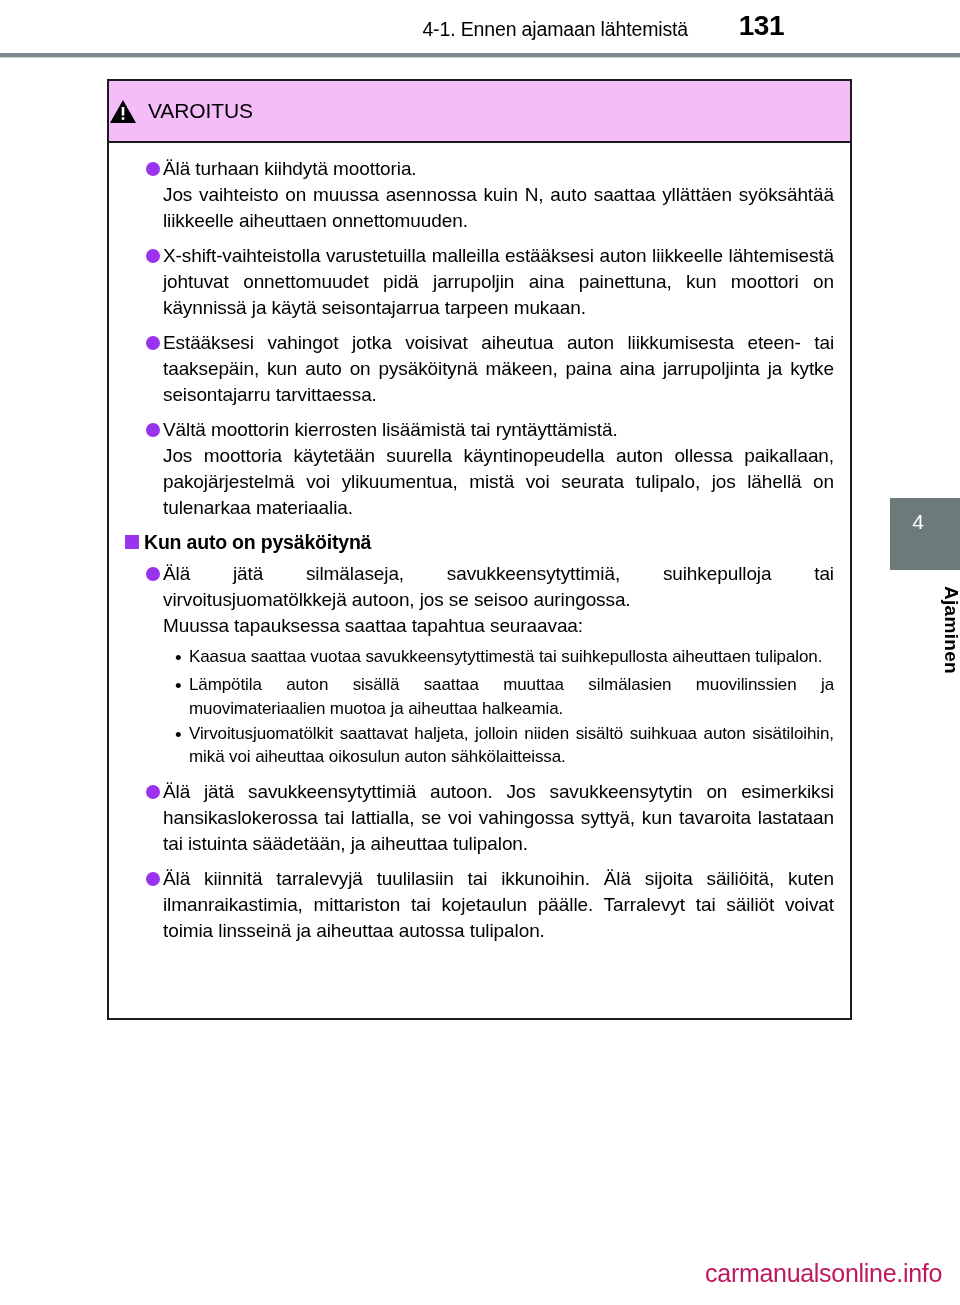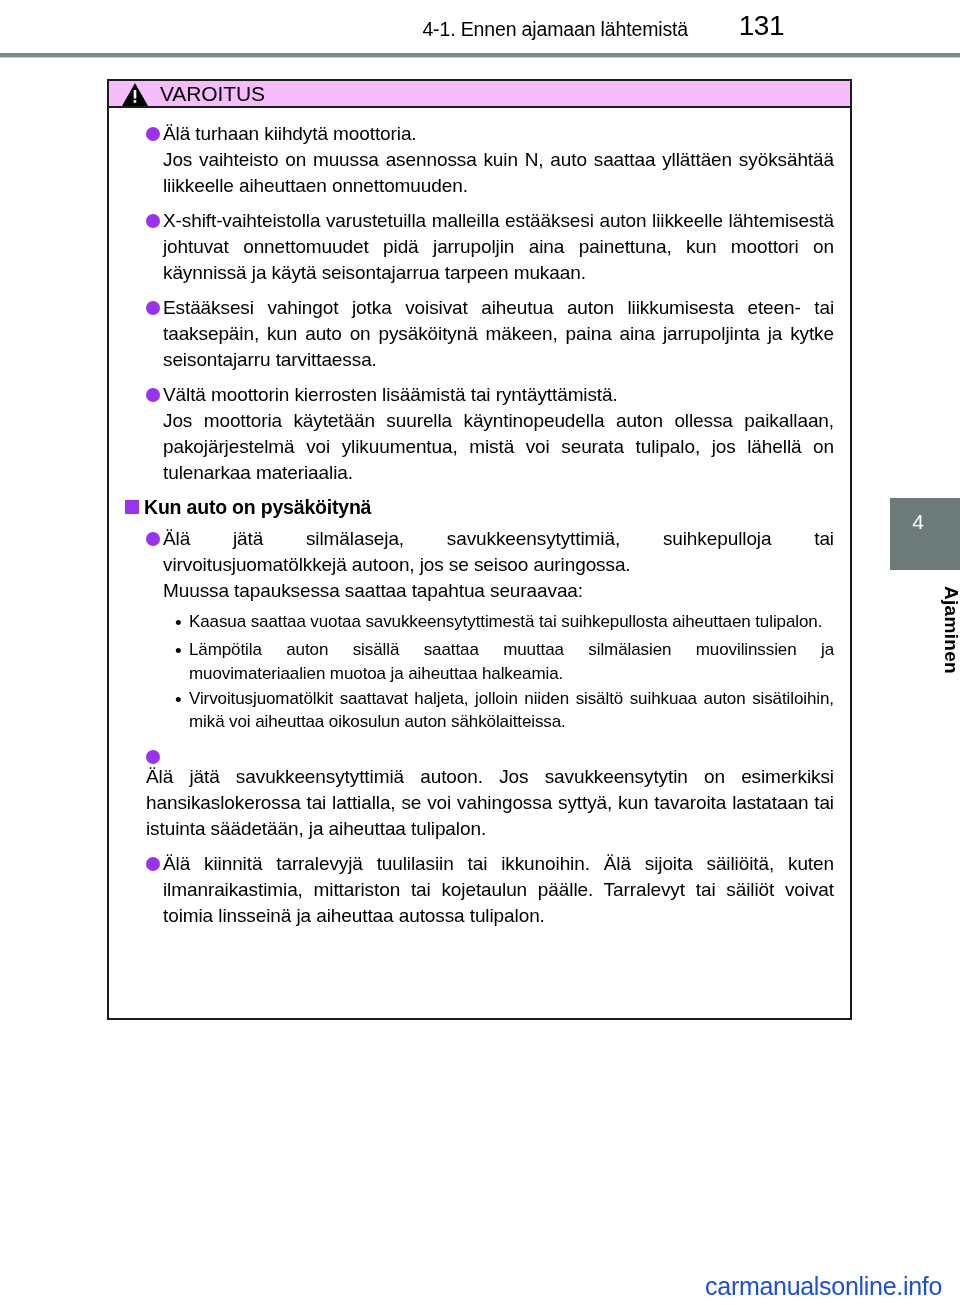--- a/index.html
+++ b/index.html
@@ -30,21 +30,21 @@
     top: 18px;
     font-size: 19.5px;
     letter-spacing: -0.15px;
     white-space: nowrap;
   }
   #header-page-number {
     position: absolute;
     right: 52px;
     top: 10px;
     font-size: 28px;
-    font-weight: normal;
+    font-weight: bold;
     letter-spacing: -0.5px;
   }
   #header-rule {
     position: absolute;
     left: 0;
     top: 53px;
     width: 960px;
     height: 4px;
     background: #7b8a8c;
   }
@@ -95,26 +95,25 @@
     position: absolute;
     left: 107px;
     top: 79px;
     width: 745px;
     height: 941px;
     border: 2.5px solid #1c1c1c;
     box-sizing: border-box;
     background: #ffffff;
   }
   #warning-header {
-    height: 27px;
+    height: 62px;
     background: #f4bdf9;
     border-bottom: 2.5px solid #1c1c1c;
     display: flex;
     align-items: center;
-    padding-left: 12px;
     box-sizing: border-box;
   }
   #warning-triangle-icon {
     width: 28px;
     height: 25px;
     flex: 0 0 auto;
     margin-right: 11px;
     margin-top: 1px;
   }
   #warning-title {
@@ -202,23 +201,23 @@
     line-height: 1.37;
     text-align: justify;
     text-align-last: left;
     letter-spacing: -0.1px;
   }
 
   
   #watermark {
     position: absolute;
     right: 18px;
-    bottom: 4px;
+    bottom: 17px;
     font-size: 25px;
-    color: #1d4ed8;
+    color: #be185d;
     letter-spacing: -0.3px;
     text-align: center;
   }
 </style>
 </head>
 <body>
 
 <div id="page-header">
   <div id="header-section-title">4-1. Ennen ajamaan lähtemistä</div>
   <div id="header-page-number">131</div>
@@ -296,21 +295,21 @@
             <span class="sub-text">Lämpötila auton sisällä saattaa muuttaa silmälasien muovilinssien ja muovimateriaalien muotoa ja aiheuttaa halkeamia.</span>
           </li>
           <li class="sub-item">
             <span class="sub-dot">•</span>
             <span class="sub-text">Virvoitusjuomatölkit saattavat haljeta, jolloin niiden sisältö suihkuaa auton sisätiloihin, mikä voi aiheuttaa oikosulun auton sähkölaitteissa.</span>
           </li>
         </ul>
       </div>
     </div>
 
-    <div class="bullet-item" style="flex-direction:column;">
+    <div class="bullet-item" style="">
       <div class="dot-bullet"></div>
       <div class="bullet-body">
         <p class="para just">Älä jätä savukkeensytyttimiä autoon. Jos savukkeensytytin on esimerkiksi hansikaslokerossa tai lattialla, se voi vahingossa syttyä, kun tavaroita lastataan tai istuinta säädetään, ja aiheuttaa tulipalon.</p>
       </div>
     </div>
 
     <div class="bullet-item">
       <div class="dot-bullet"></div>
       <div class="bullet-body">
         <p class="para just">Älä kiinnitä tarralevyjä tuulilasiin tai ikkunoihin. Älä sijoita säiliöitä, kuten ilmanraikastimia, mittariston tai kojetaulun päälle. Tarralevyt tai säiliöt voivat toimia linsseinä ja aiheuttaa autossa tulipalon.</p>

